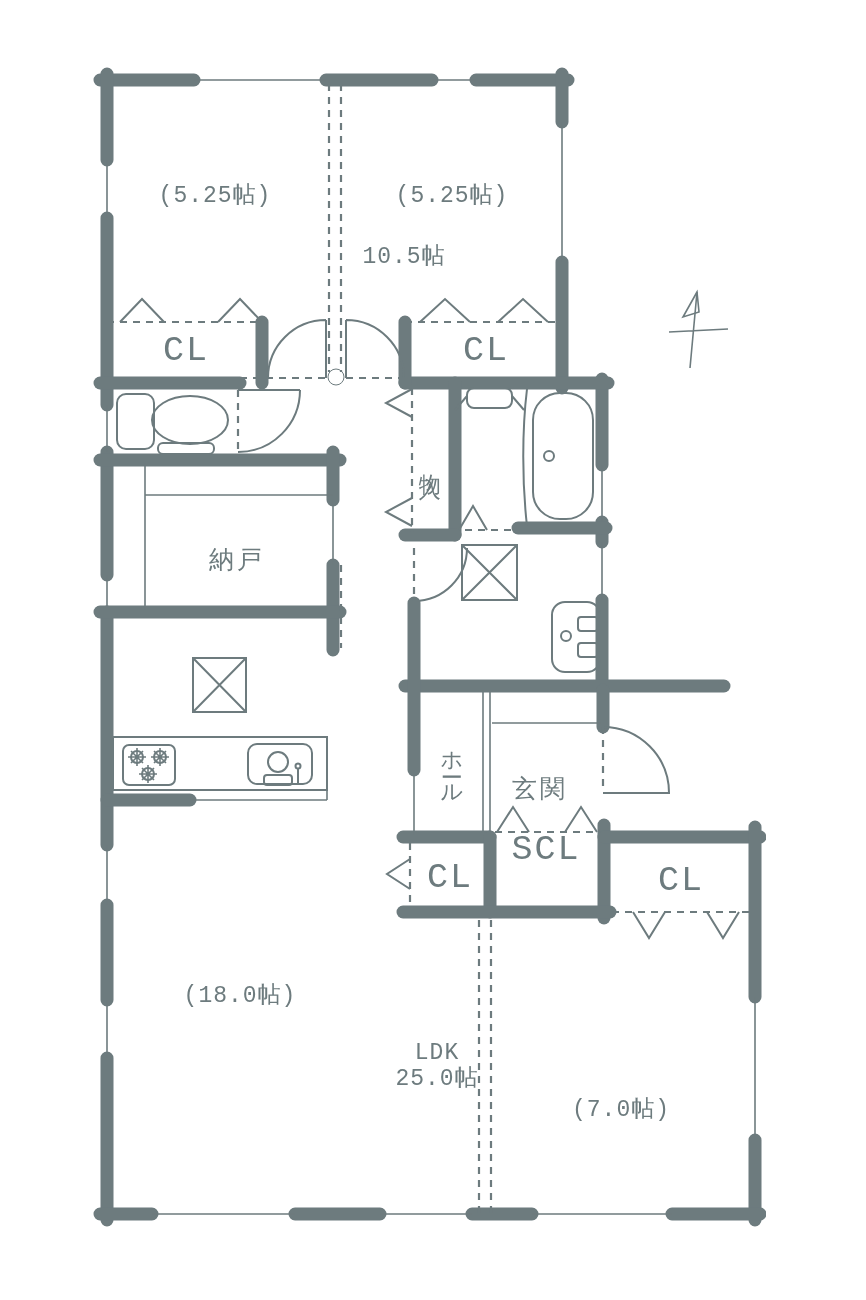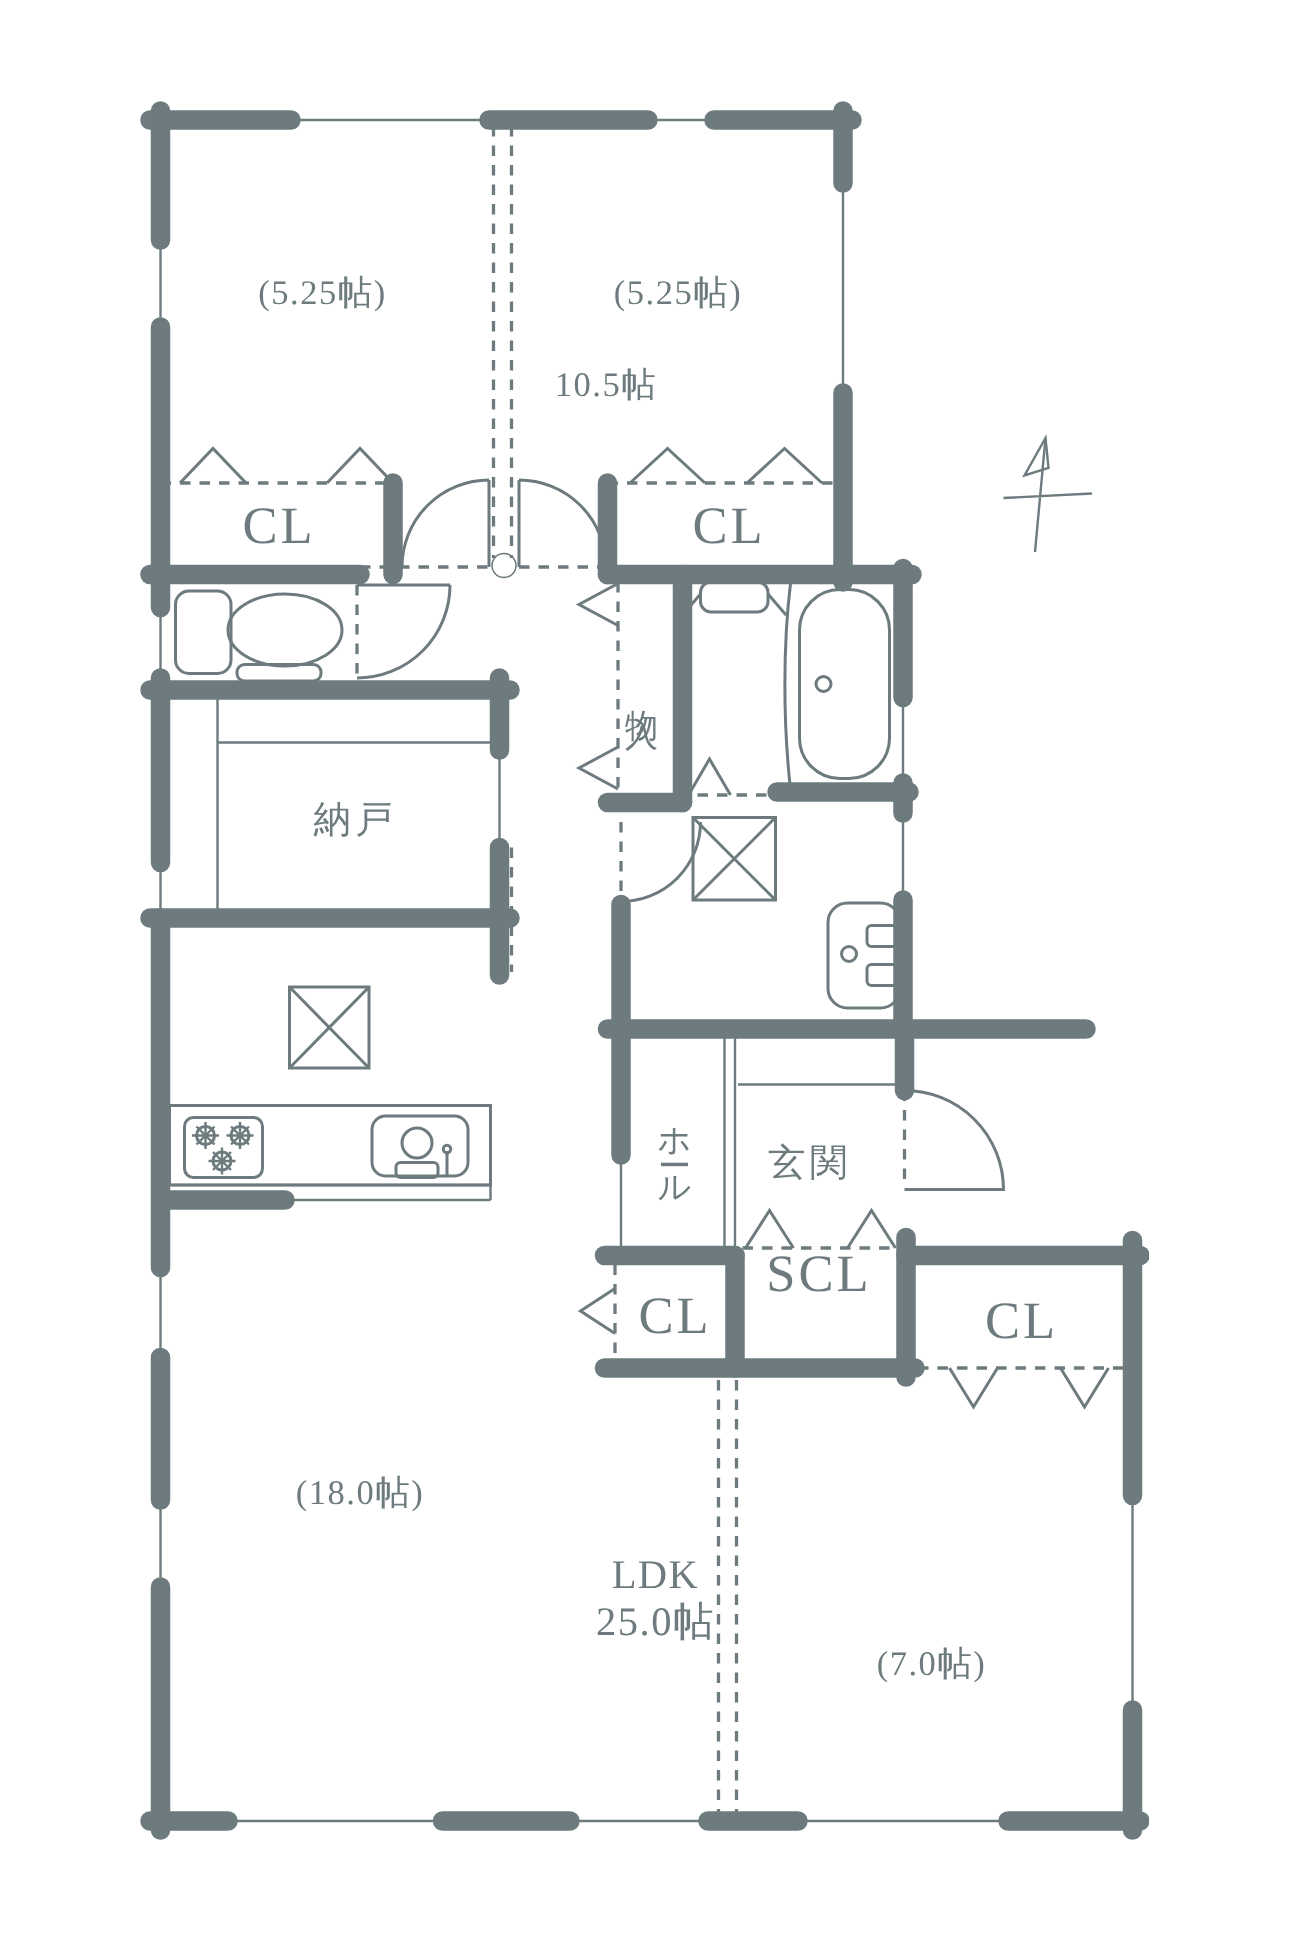--- a/index.html
+++ b/index.html
@@ -1,39 +1,39 @@
 <!DOCTYPE html>
 <html style="--ink: #6d7b7e; --bg: #ffffff;"><head>
 <meta charset="utf-8">
 <style>
   :root { --ink:#6d7b7e; --bg:#ffffff; }
   html,body { margin:0; padding:0; background:var(--bg); }
   .plan-wrap {
     position:relative; width:766px; height:1300px; background:var(--bg);
-    font-family:Liberation Serif, serif; color:var(--ink);
+    font-family:Liberation Mono, monospace; color:var(--ink);
     overflow:hidden;
   }
   .plan-svg { position:absolute; left:0; top:0; }
   .plan-svg path, .plan-svg line, .plan-svg rect, .plan-svg ellipse, .plan-svg circle {
     fill:none; stroke:var(--ink);
   }
   .wall  { stroke-width:13; stroke-linecap:round; }
   .thin  { stroke-width:2; }
   .thin15{ stroke-width:1.6; }
   .dash  { stroke-width:2.2; stroke-dasharray:7 6; }
   .fill-ink { fill:var(--ink); stroke:none; }
   .label {
     position:absolute; transform:translate(-50%,-50%);
     white-space:nowrap; color:var(--ink); letter-spacing:1px;
     line-height:1.15; text-align:center;
   }
   .sz-area { font-size:23px; }
   .sz-cl   { font-size:35px; letter-spacing:2px; }
-  .sz-room { font-size:25px; letter-spacing:3px; }
-  .sz-ldk  { font-size:27px; }
+  .sz-room { font-size:25px; letter-spacing:3px;margin-top:14px; }
+  .sz-ldk  { font-size:23px; }
   .vert {
     writing-mode:vertical-rl; text-orientation:mixed;
     font-size:22px; letter-spacing:4px;
   }
 </style>
 </head>
 <body>
 
 <div class="plan-wrap">
 

